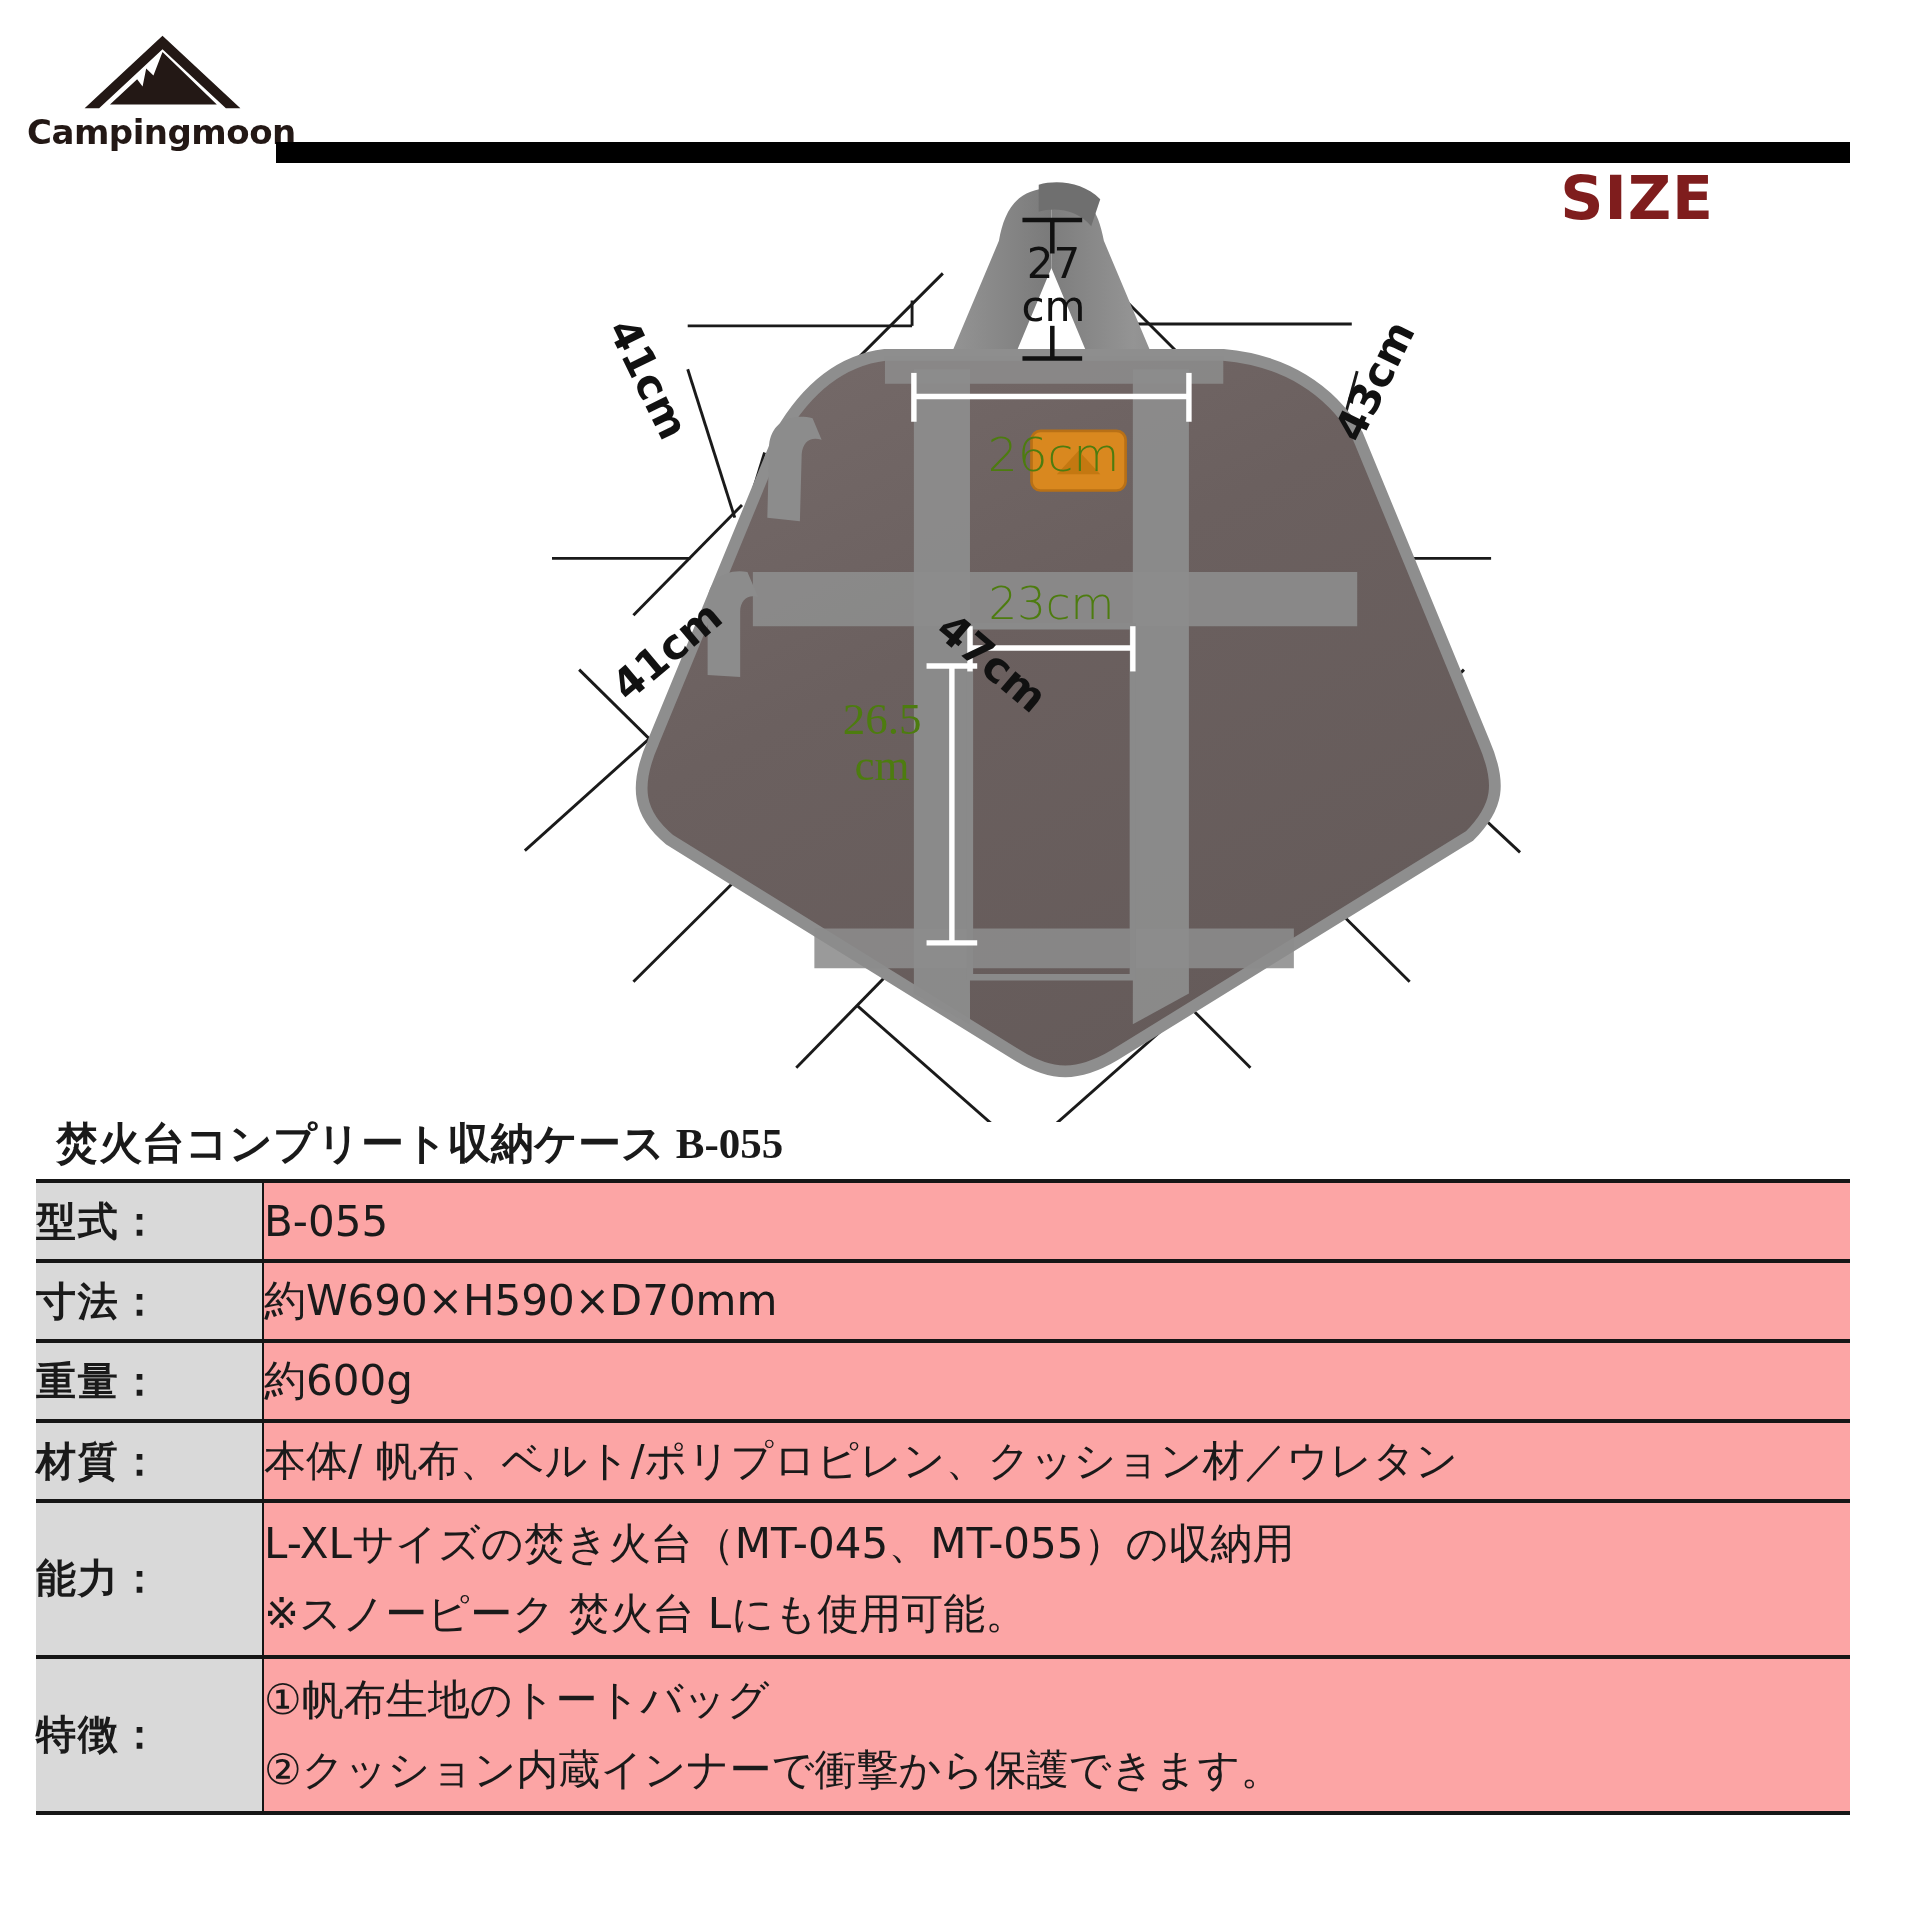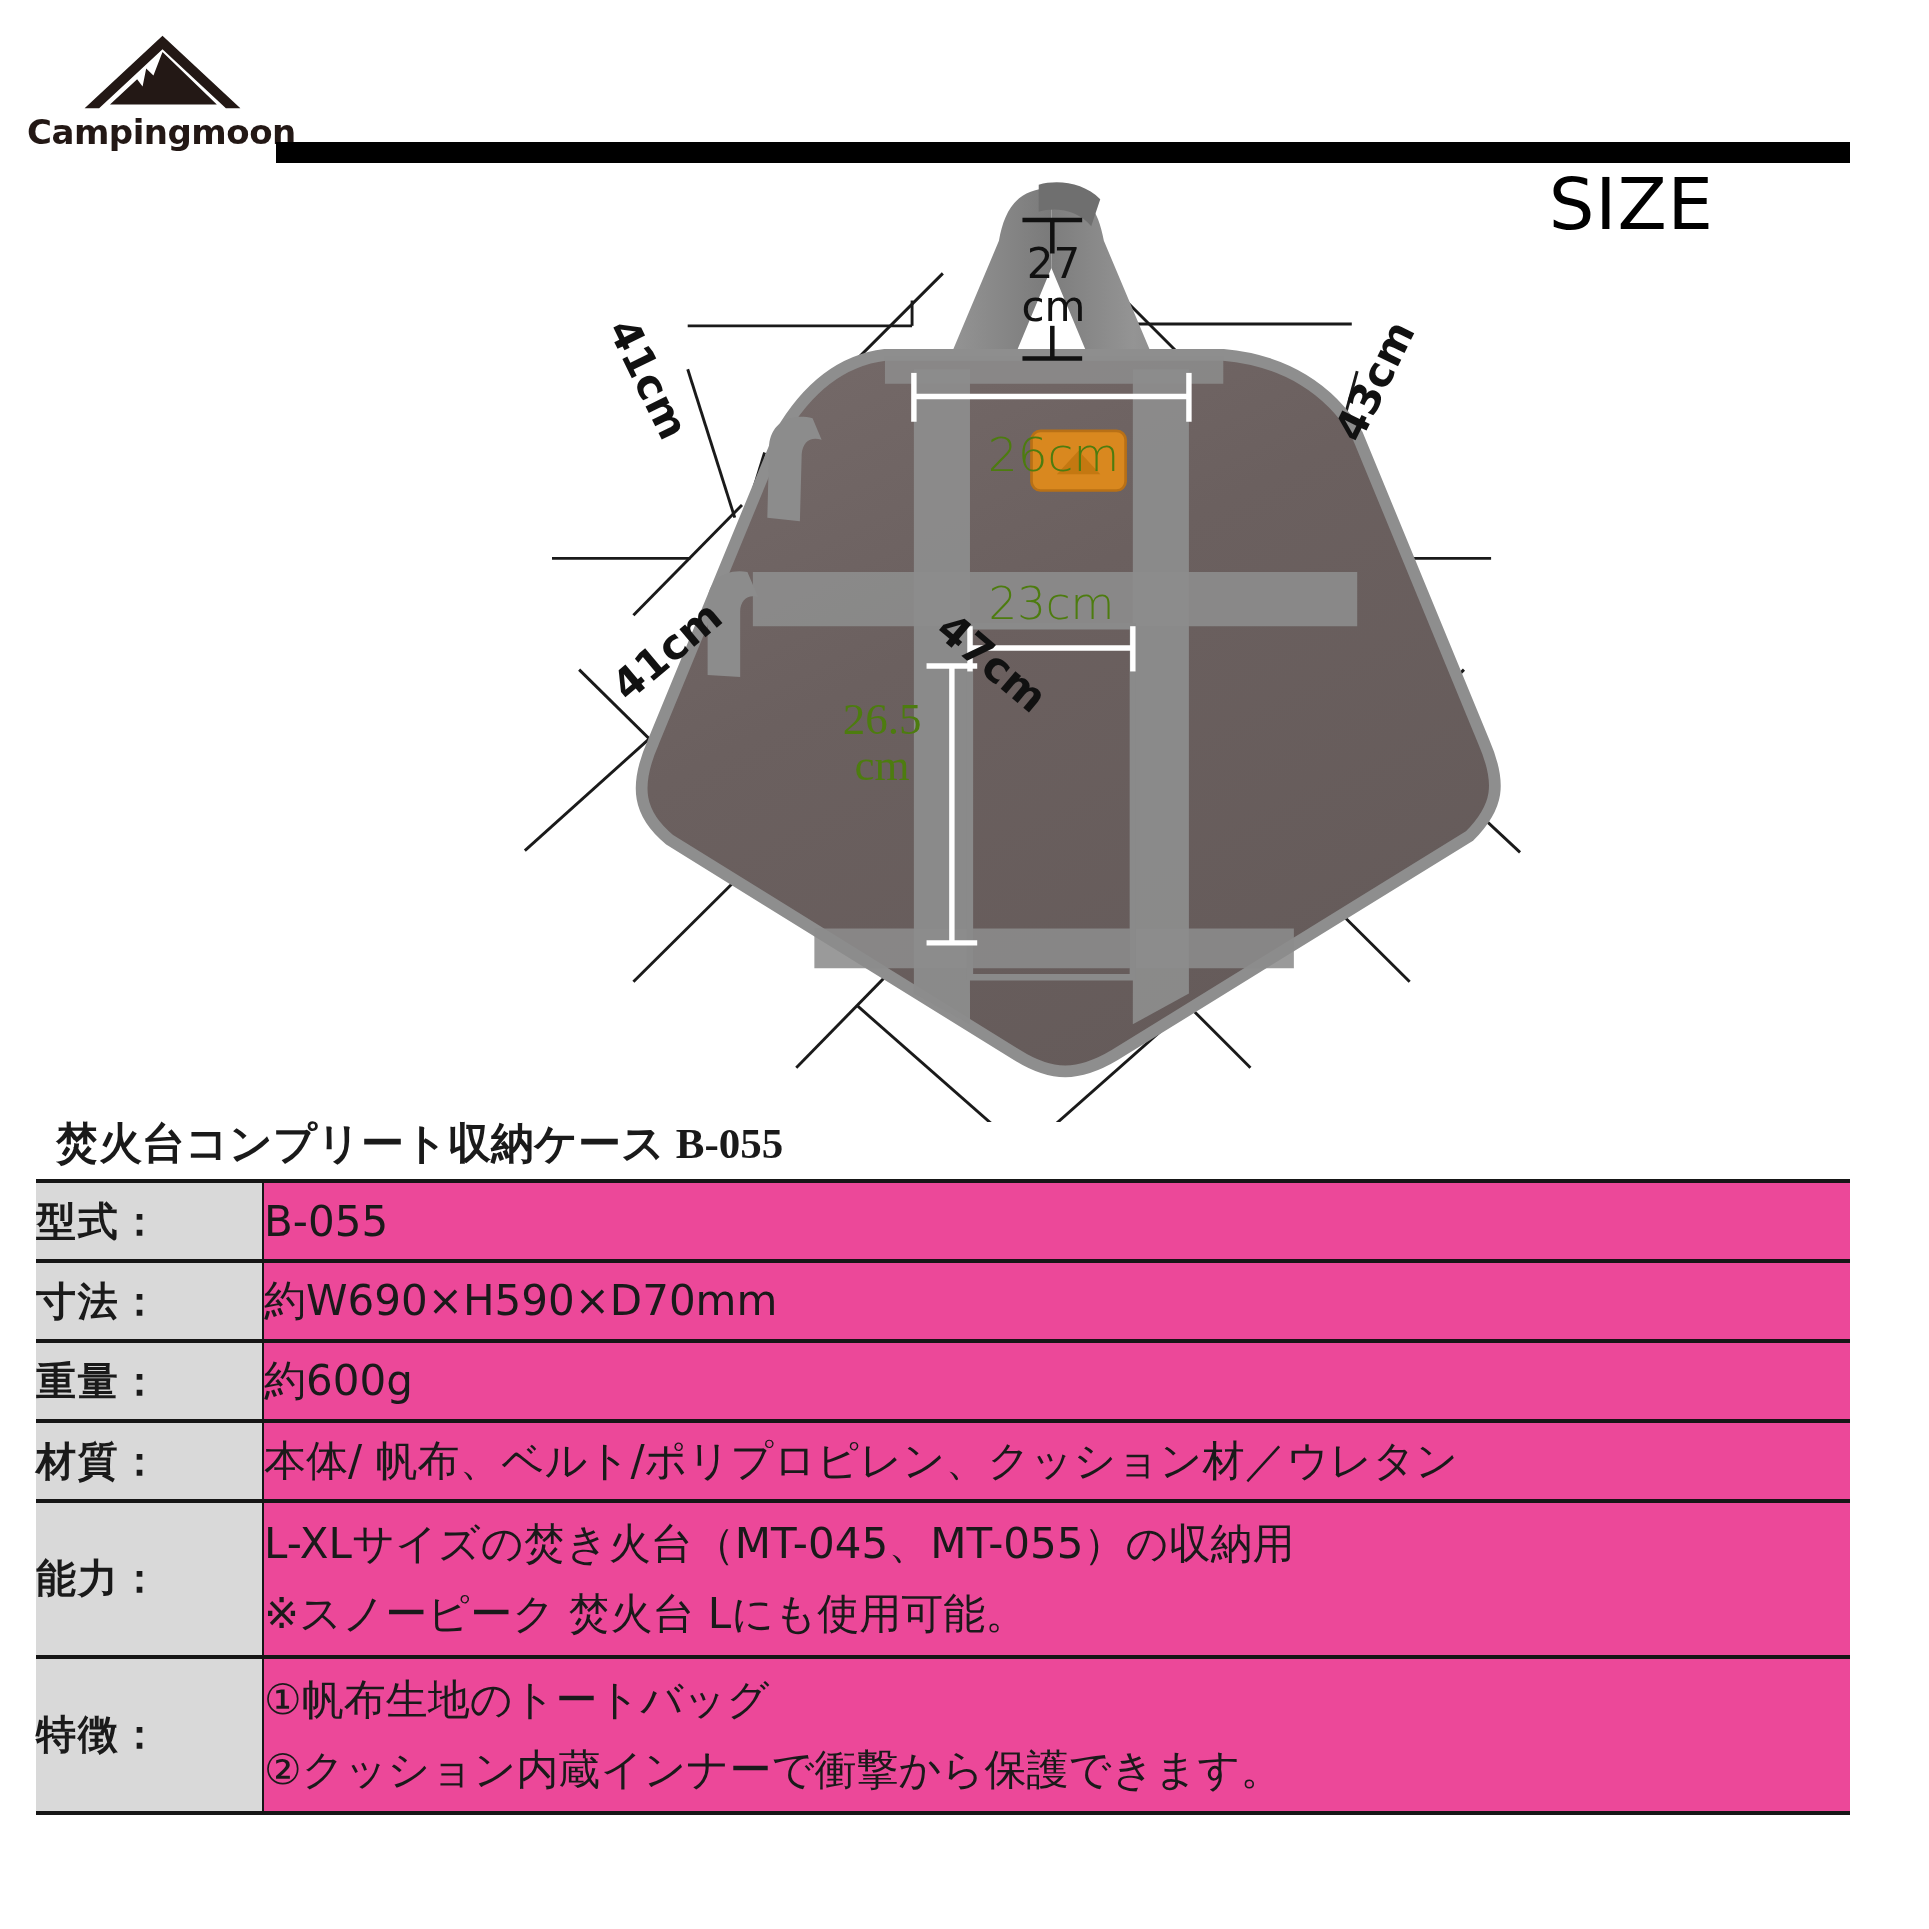--- a/index.html
+++ b/index.html
@@ -67,24 +67,24 @@
     top: 142px;
     width: 1574px;
     height: 21px;
     background: #000000;
   }
   #header-subtitle {
     position: absolute;
     right: 80px;
     top: 168px;
     font-family: "DejaVu Sans", "Liberation Sans", sans-serif;
-    font-weight: normal;
-    font-size: 72px;
+    font-weight: bold;
+    font-size: 60px;
     line-height: 1;
-    color: #000000;
+    color: #7f1d1d;
     letter-spacing: 0.9px;
     white-space: nowrap;
   }
 
   
   #diagram {
     position: absolute;
     left: 0;
     top: 163px;
     width: 1672px;
@@ -134,21 +134,21 @@
     width: 226px;
     background: #d9d9d9;
     border-right: 2.7px solid #161616;
     font-weight: bold;
     font-size: 40px;
     color: #1a1a1a;
     padding: 0 0 0 20px;
     letter-spacing: 1.8px;
   }
   td.v {
-    background: #ec4899;
+    background: #fca5a5;
     font-size: 42px;
     color: #1a1a1a;
     padding: 0 0 0 23.5px;
     letter-spacing: 0px;
   }
   .row-1 td { height: 76px; }
   .row-2 td { height: 76px; }
   .vline + .vline { margin-top: 14.5px; }
   .vline { display: block; }
 </style>

